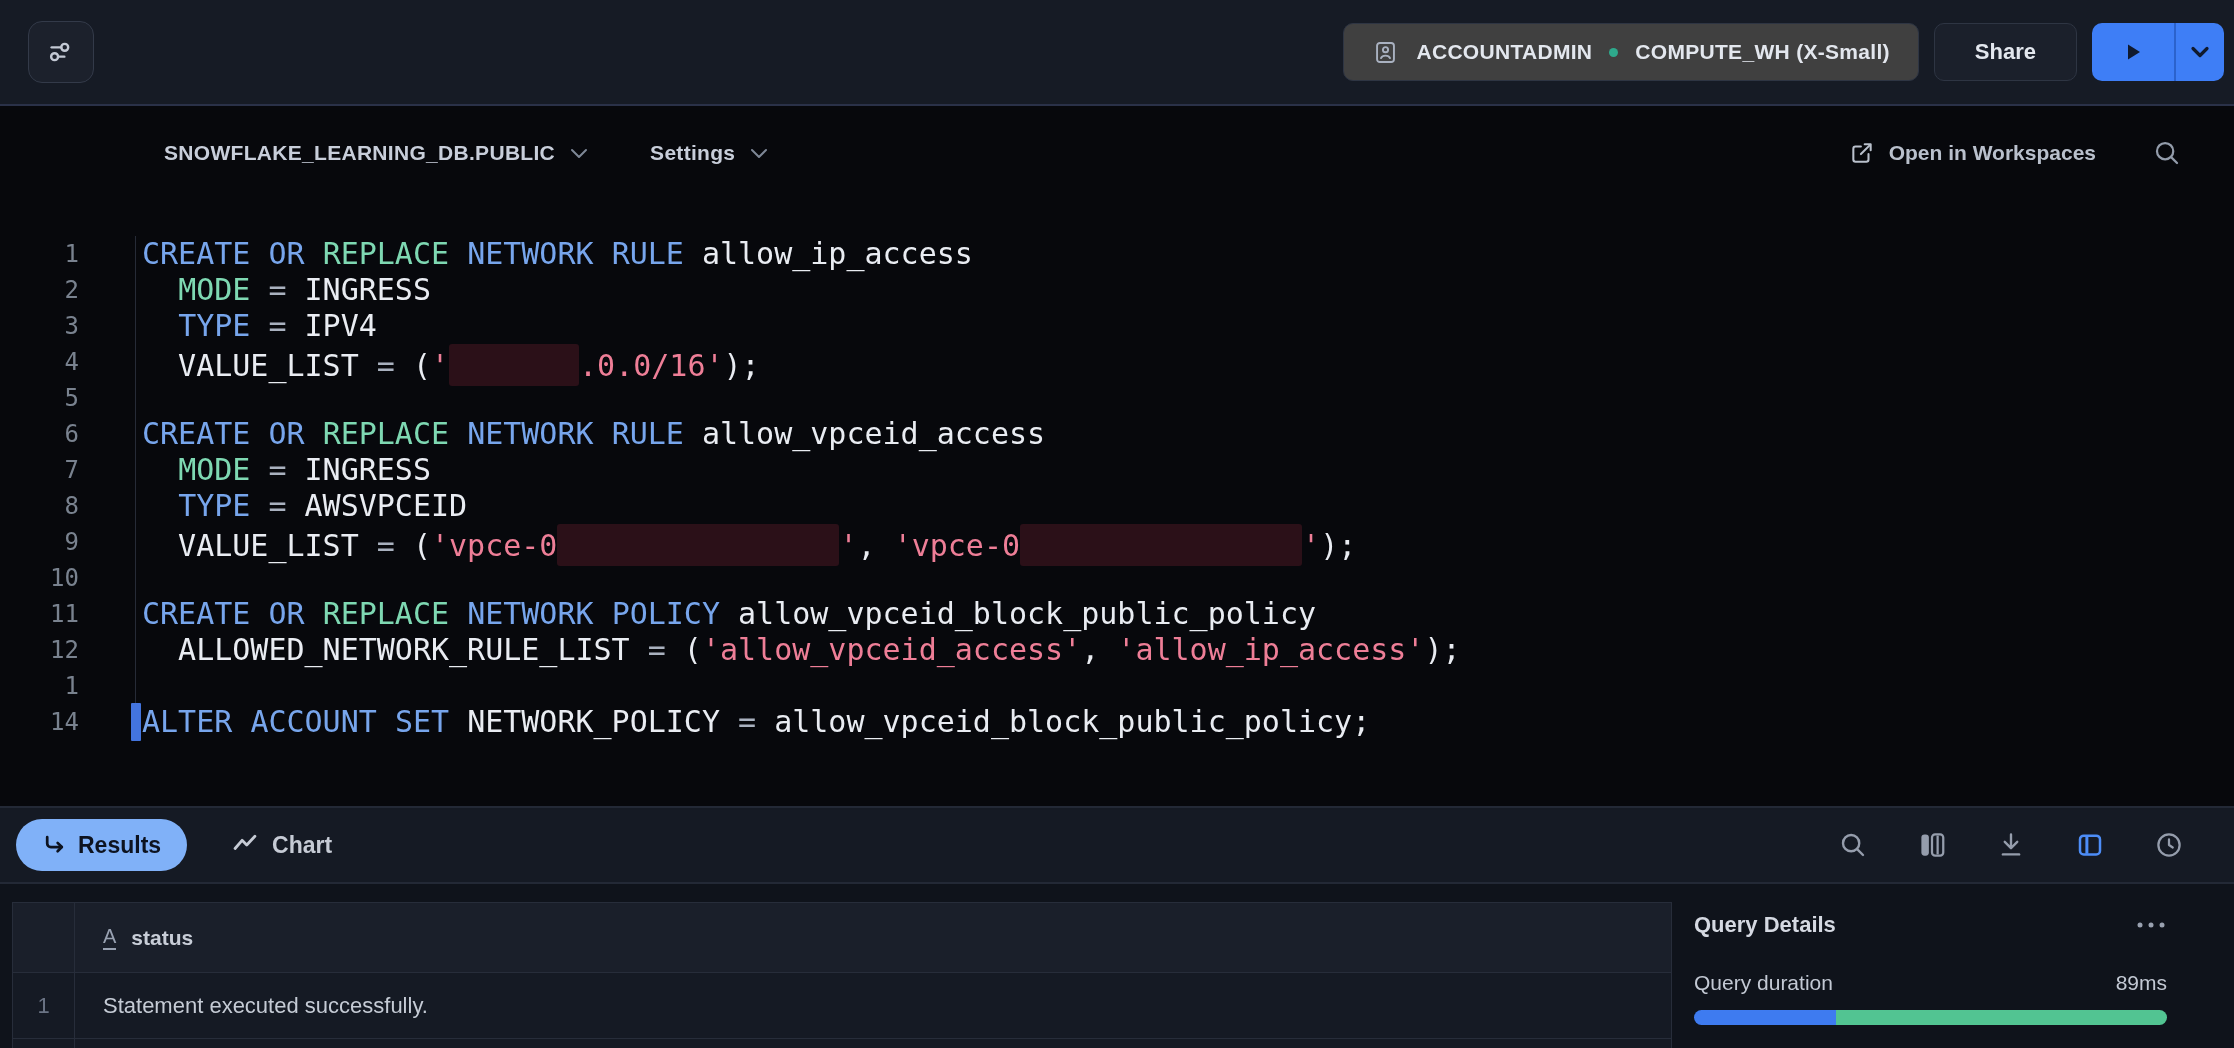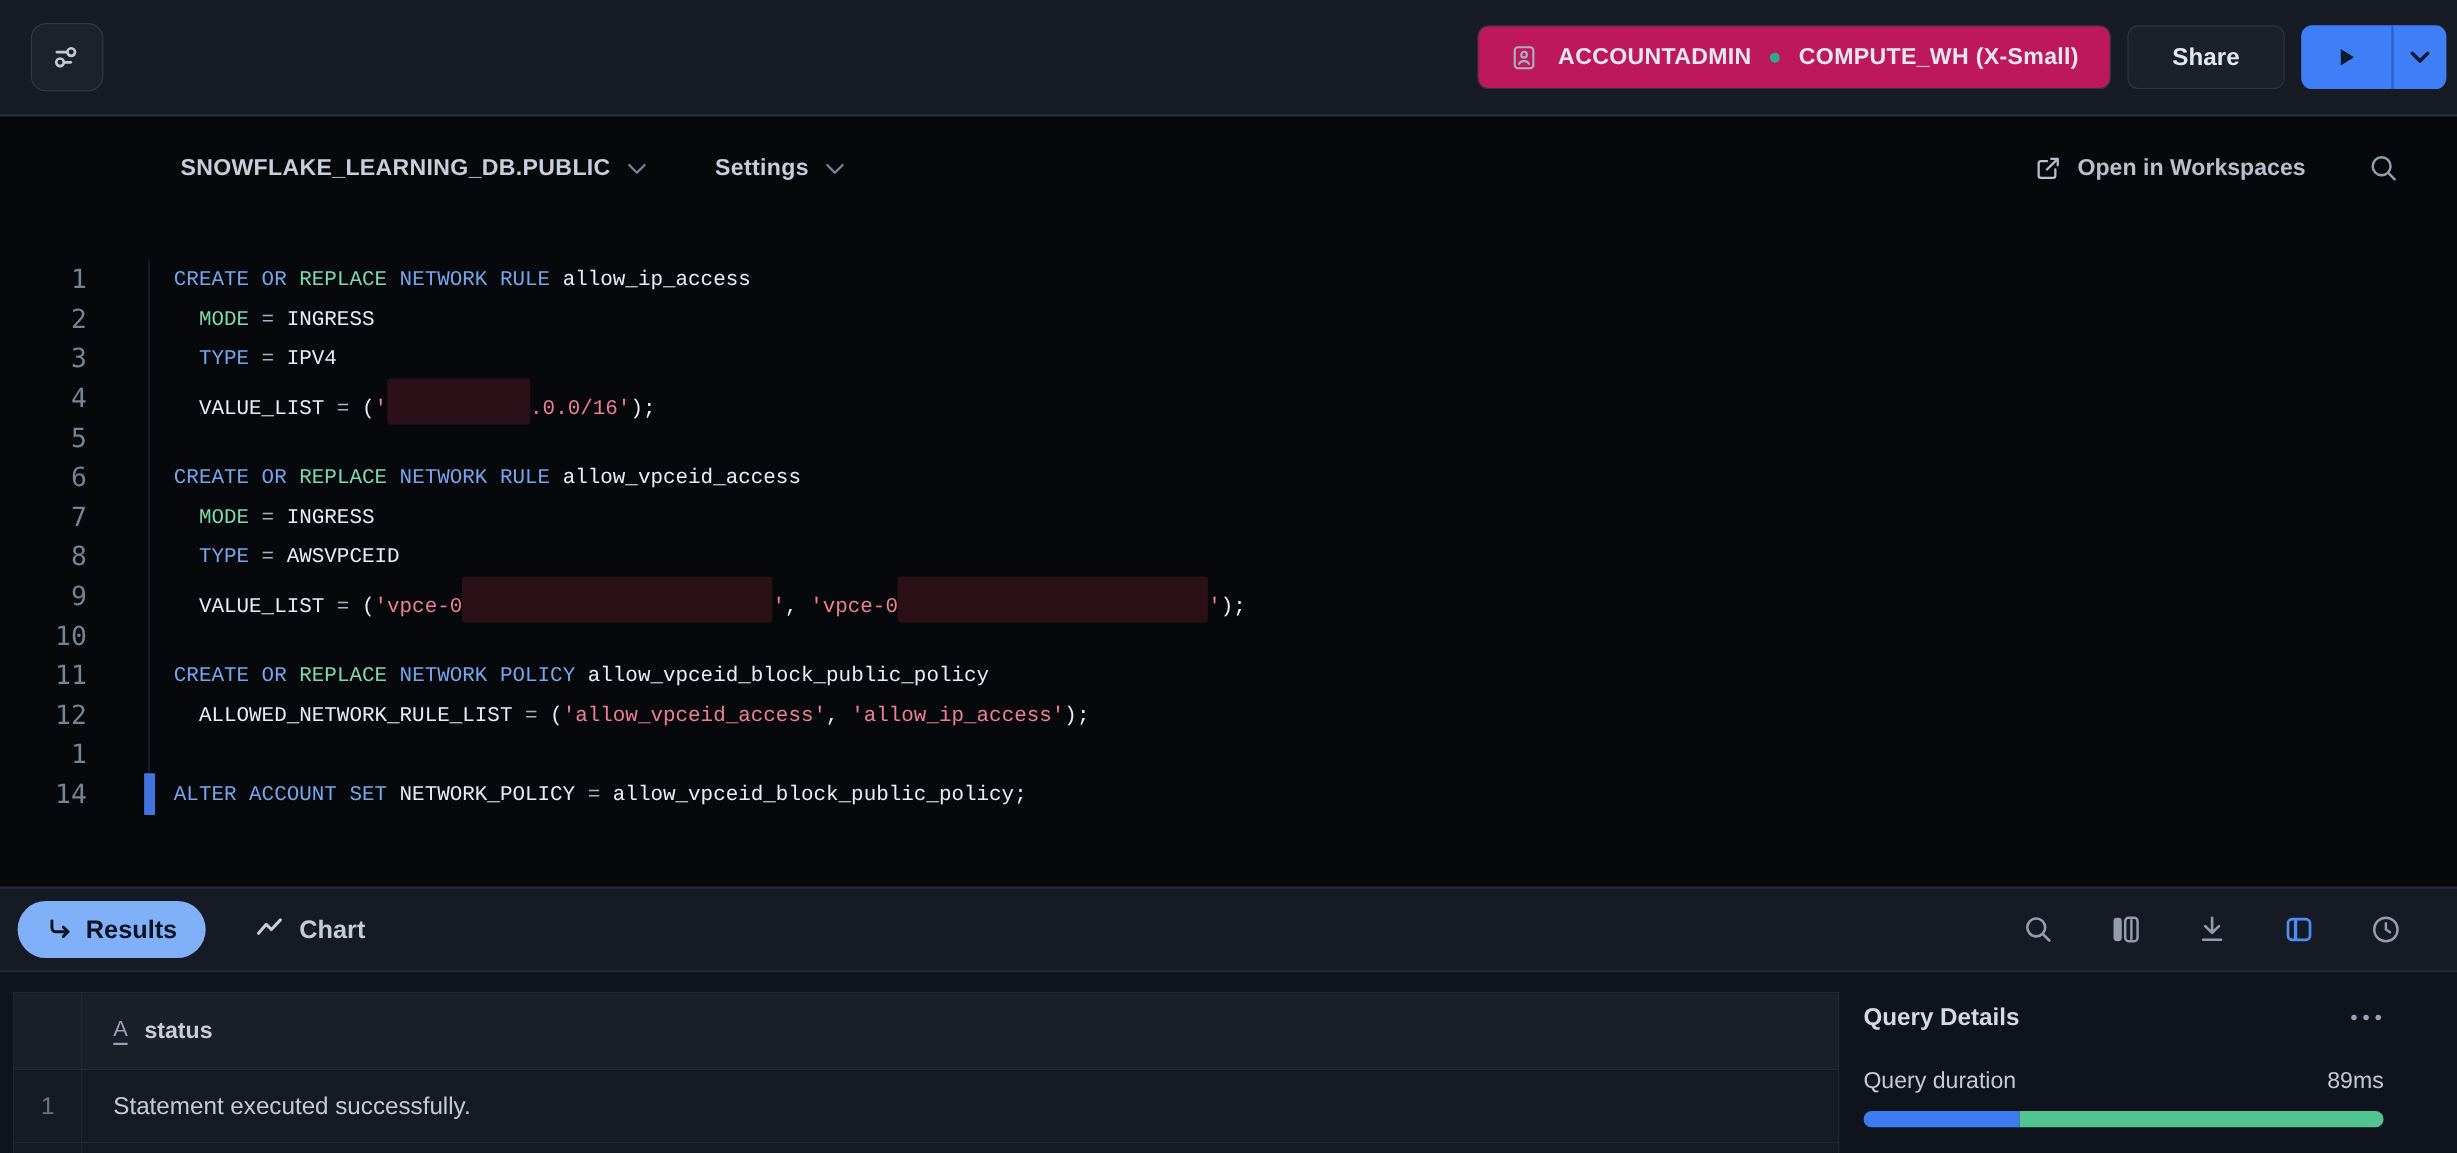--- a/index.html
+++ b/index.html
@@ -6,21 +6,21 @@
   html,body { width:2234px; height:1048px; overflow:hidden; background:#0F131B;
     font-family:"Liberation Sans", sans-serif; }
   button { background:none; border:none; font-family:inherit; cursor:pointer; }
 
   
   .topbar { height:106px; background:#161B25; border-bottom:2px solid #2A3148;
     display:flex; align-items:center; padding:0 10px 0 28px; }
   .filter-btn { width:66px; height:62px; border-radius:14px; background:#1C212C;
     border:1.5px solid #333A49; display:flex; align-items:center; justify-content:center; }
   .topbar-right { margin-left:auto; display:flex; align-items:center; gap:15px; }
-  .context-pill { height:58px; border-radius:10px; background:#be185d; border:1.5px solid #2E3543;
+  .context-pill { height:58px; border-radius:10px; background:#404040; border:1.5px solid #2E3543;
     display:flex; align-items:center; padding:0 28px; gap:17px; }
   .context-pill .lbl { color:#E3E7EE; font-size:21px; font-weight:600; letter-spacing:.3px; }
   .dot { width:9px; height:9px; border-radius:50%; background:#2EA98C; }
   .share-btn { height:58px; min-width:135px; border-radius:10px; background:#1B202B;
     border:1.5px solid #2E3543; color:#E3E7EE; font-size:22px; font-weight:600; padding:0 40px; }
   .run-group { height:58px; border-radius:10px; background:#3E7EF6; display:flex; overflow:hidden; }
   .run-btn { width:82px; display:flex; align-items:center; justify-content:center; }
   .run-more { width:50px; display:flex; align-items:center; justify-content:center;
     border-left:2px solid #2B62CC; }
 
@@ -33,22 +33,22 @@
   .sel-settings { margin-left:62px; }
   .toolbar-right { margin-left:auto; display:flex; align-items:center; gap:56px; margin-right:52px; }
   .workspaces-link { display:flex; align-items:center; gap:14px; color:#B9C0CC;
     font-size:21px; font-weight:600; }
   .icon-btn { display:flex; align-items:center; justify-content:center; }
 
   .code-lines { padding-top:36px; font-family:"DejaVu Sans Mono", monospace; }
   .code-row { display:flex; height:36px; position:relative; }
   .line-num { width:135px; flex:0 0 135px; text-align:right; padding-right:56px;
     color:#79828F; font-size:24px; line-height:36px; }
-  .line-code { border-left:1px solid #262B37; padding-left:22px; white-space:pre;
-    font-size:19px; line-height:36px; flex:1;font-family:Liberation Mono, monospace; }
+  .line-code { border-left:1px solid #262B37; padding-left:6px; white-space:pre;
+    font-size:30px; line-height:36px; flex:1; }
   .tok-p { color:#E9ECF2; } .tok-k { color:#77A5EC; } .tok-g { color:#7ED8B2; }
   .tok-s { color:#EE7E97; } .tok-o { color:#A9B1BF; }
   .redact { display:inline-block; background:#2B1018; border-radius:3px;
     height:42px; vertical-align:-10px; }
   .code-row.active .active-marker { position:absolute; left:131px; top:-1px; width:10px;
     height:38px; background:#4374DE; border-radius:1px; }
 
   
   .results-toolbar { height:78px; background:#151A24; border-top:2px solid #232936;
     border-bottom:2px solid #232936; display:flex; align-items:center; padding:0 50px 0 16px; }

